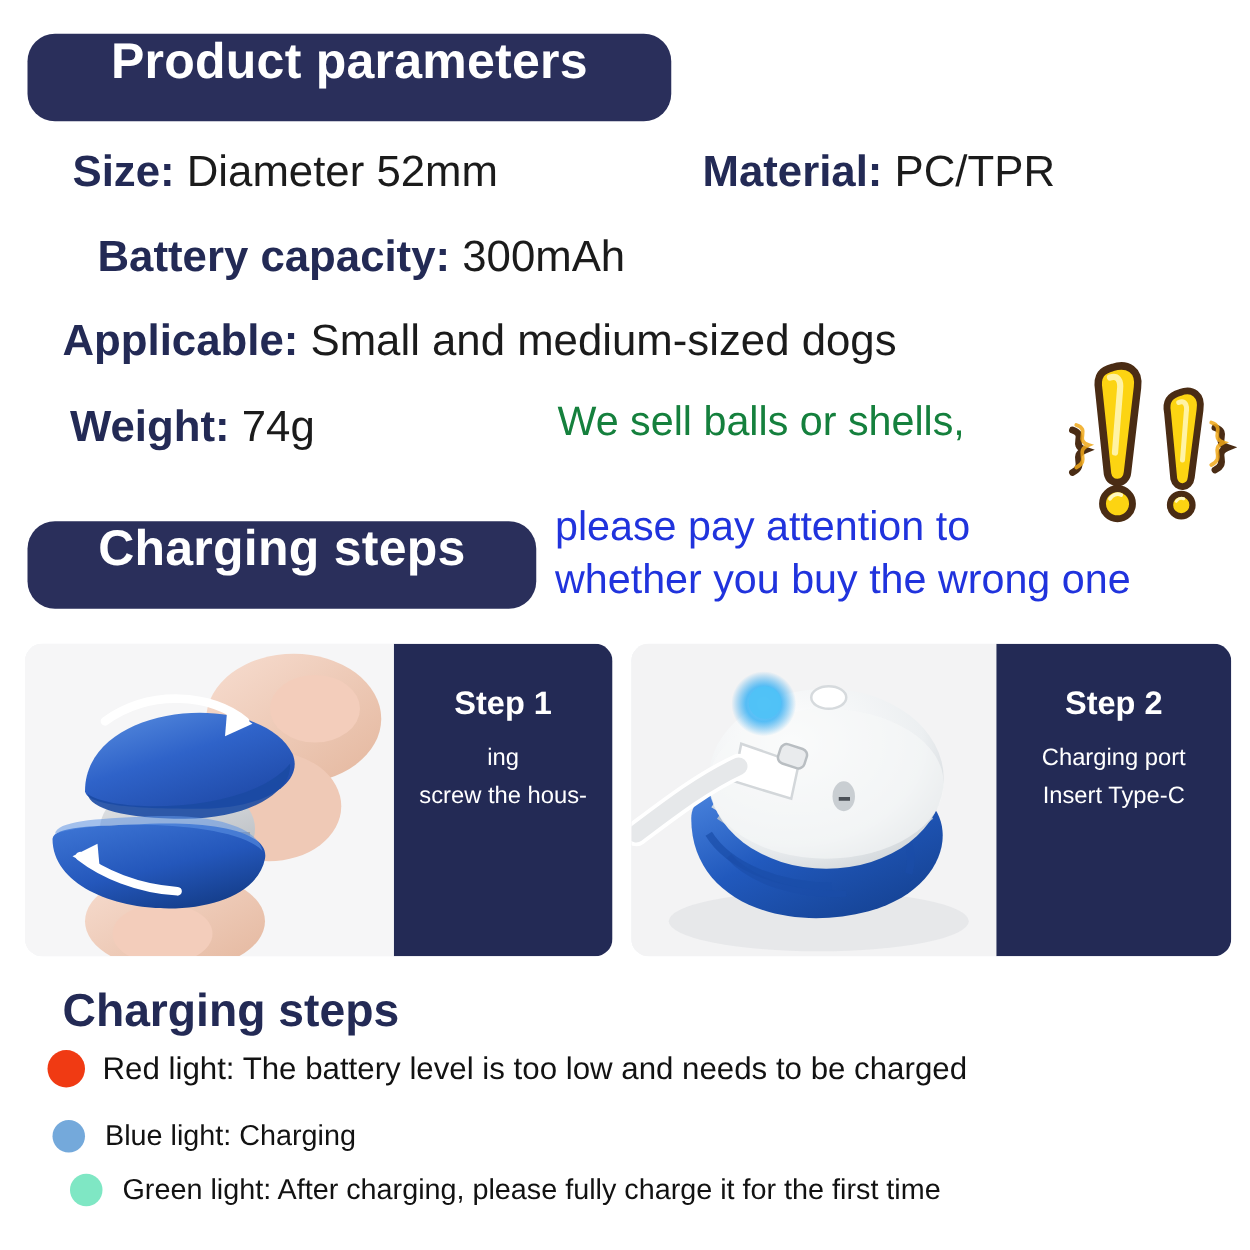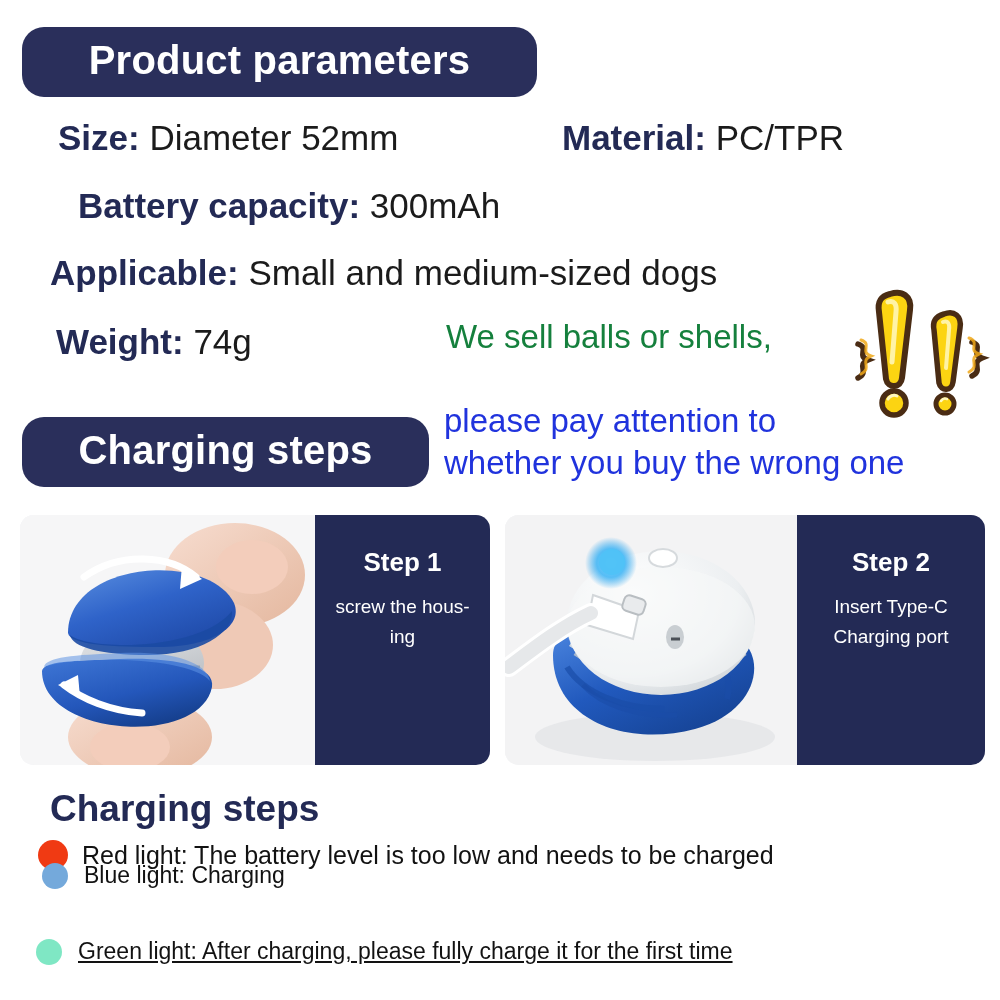--- a/index.html
+++ b/index.html
@@ -17,21 +17,20 @@
     color: #121212;
   }
 
   
   .pill {
     position: absolute;
     background: #2a2f5b;
     color: #ffffff;
     border-radius: 22px;
     display: flex;
-    align-items: center;
     justify-content: center;
     font-weight: bold;
     letter-spacing: .2px;
     box-sizing: border-box;
   }
   #product-params-badge {
     left: 22px;  top: 27px;
     width: 515px; height: 70px;
     font-size: 40px;
     padding-bottom: 4px;
@@ -147,22 +146,22 @@
   }
   .legend-dot {
     border-radius: 50%;
     flex: none;
   }
   .legend-text {
     color: #121212;
     white-space: nowrap;
   }
   #legend-row-red   { left: 38px; top: 840px; }
-  #legend-row-blue  { left: 42px; top: 862px; }
-  #legend-row-green { left: 36px; top: 938px; text-decoration: underline; }
+  #legend-row-blue  { left: 42px; top: 895px; }
+  #legend-row-green { left: 56px; top: 938px; }
 
   #legend-row-red   .legend-dot { width: 30px; height: 30px; margin-right: 14px; }
   #legend-row-blue  .legend-dot { width: 26px; height: 26px; margin-right: 16px; }
   #legend-row-green .legend-dot { width: 26px; height: 26px; margin-right: 16px; }
 
   #legend-row-red   .legend-text { font-size: 25px; }
   #legend-row-blue  .legend-text { font-size: 23px; }
   #legend-row-green .legend-text { font-size: 23px; }
 </style>
 </head>
@@ -274,22 +273,22 @@
 
       <path d="M64 62 C 100 36, 150 40, 176 62" fill="none" stroke="#ffffff" stroke-width="7" stroke-linecap="round"></path>
       <path d="M162 50 L182 64 L160 74 Z" fill="#ffffff"></path>
       <path d="M122 198 C 90 196, 62 184, 44 170" fill="none" stroke="#ffffff" stroke-width="7" stroke-linecap="round"></path>
       <path d="M58 160 L38 170 L60 182 Z" fill="#ffffff"></path>
     </svg>
   </div>
   <div class="step-text">
     <div class="step-title">Step 1</div>
     <div class="step-desc">
+      <span>ing</span>
       <span>screw the hous-</span>
-      <span>ing</span>
     </div>
   </div>
 </div>
 
 <div class="step-card" id="step-card-2">
   <div class="step-photo">
     <svg viewBox="0 0 292 250" width="292" height="250" preserveAspectRatio="xMidYMid slice">
       <defs>
         <linearGradient id="shell2" x1="0.1" y1="0" x2="0.9" y2="1">
           <stop offset="0" stop-color="#4a84de"></stop>
@@ -333,22 +332,22 @@
       <path d="M88 80 L134 96 L128 124 L82 110 Z" fill="#ffffff" stroke="#d3d7da" stroke-width="2"></path>
       <rect x="118" y="82" width="22" height="16" rx="5" fill="#e9ebed" stroke="#b9bec2" stroke-width="2" transform="rotate(18 129 90)"></rect>
 
       <path d="M86 98 C 56 112, 28 134, 4 152" fill="none" stroke="#ffffff" stroke-width="20" stroke-linecap="round"></path>
       <path d="M86 98 C 56 112, 28 134, 4 152" fill="none" stroke="#e6e8ea" stroke-width="14" stroke-linecap="round"></path>
     </svg>
   </div>
   <div class="step-text">
     <div class="step-title">Step 2</div>
     <div class="step-desc">
+      <span>Charging port</span>
       <span>Insert Type-C</span>
-      <span>Charging port</span>
     </div>
   </div>
 </div>
 
 <div id="legend-heading">Charging steps</div>
 
 <div class="legend-row" id="legend-row-red">
   <span class="legend-dot" style="background:#f03a13"></span>
   <span class="legend-text">Red light: The battery level is too low and needs to be charged</span>
 </div>

